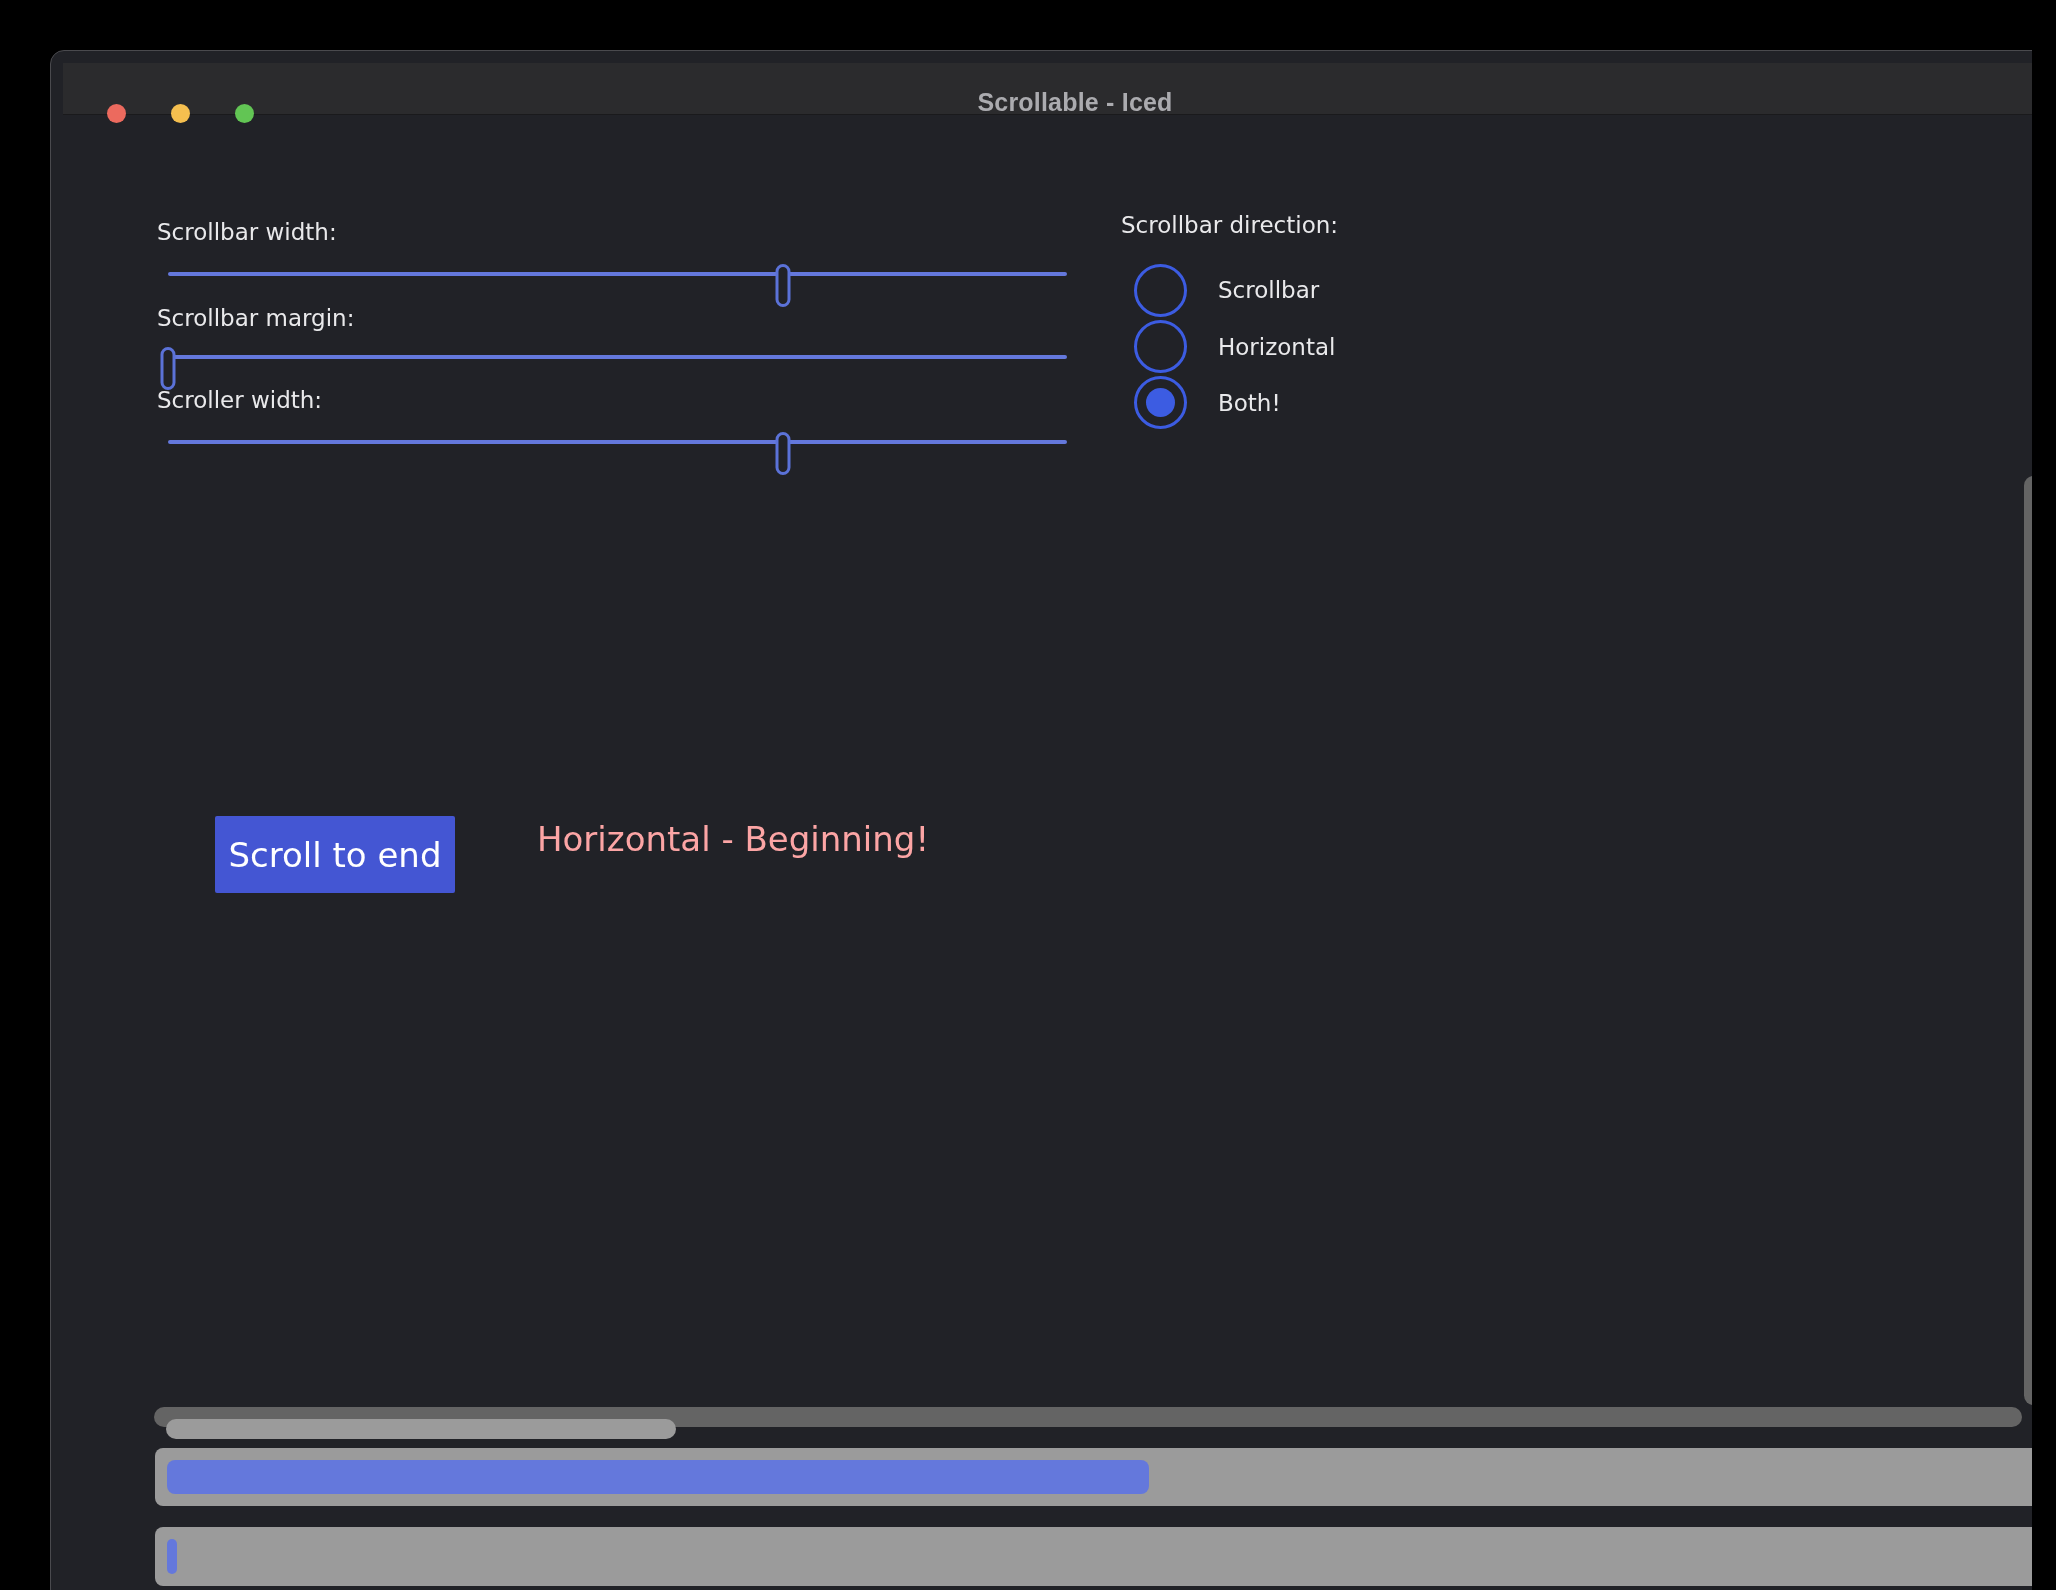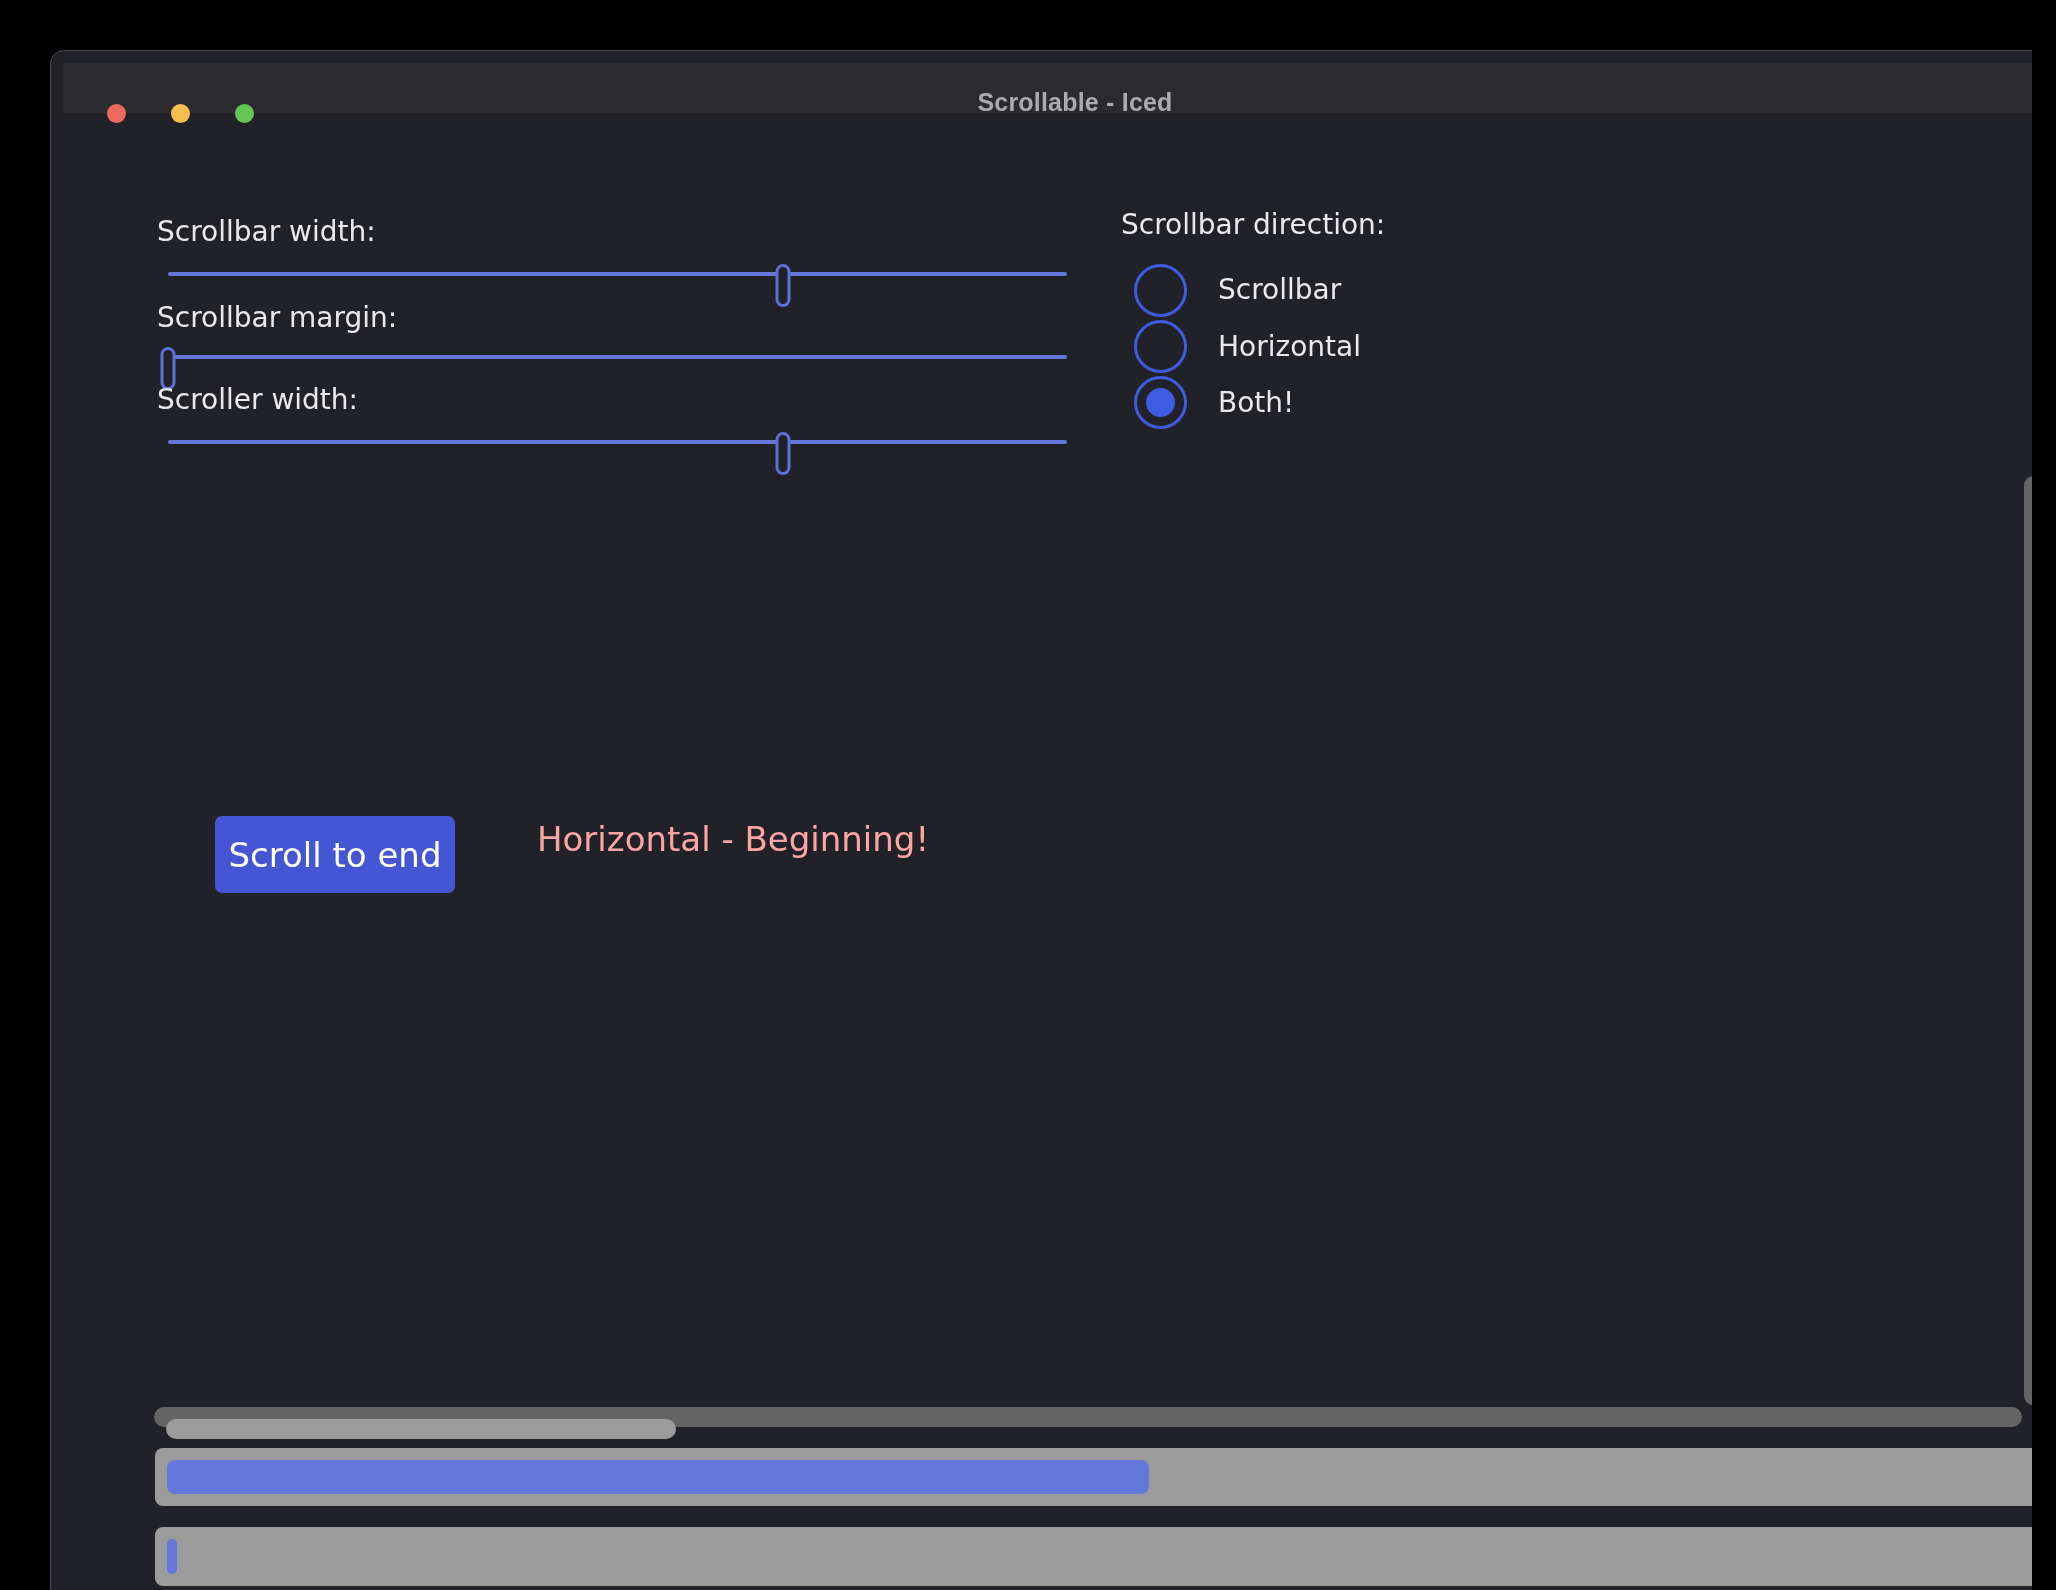--- a/index.html
+++ b/index.html
@@ -22,21 +22,21 @@
   .light { width:19px; height:19px; border-radius:50%; display:block; }
   .title {
     position:absolute; left:0; right:0; top:13px; text-align:center;
     font-family:"Liberation Sans", sans-serif;
     font-size:25px; font-weight:700; color:#ababaf; letter-spacing:.2px;
   }
   .content { position:absolute; left:0; top:53px; right:0; bottom:0; }
 
   
   .lbl {
-    position:absolute; color:#e9e9eb; font-size:28px; line-height:42px;
+    position:absolute; color:#e9e9eb; font-size:23px; line-height:42px;
     white-space:nowrap;
   }
 
   
   .slider {
     position:absolute; left:81px; width:923px; height:43px;
   }
   .slider .rail {
     position:absolute; left:0; right:0; top:50%; margin-top:-2px; height:4px;
     background:#6478dc; border-radius:2px;
@@ -55,21 +55,21 @@
   }
   .radio-circle .dot {
     display:none; position:absolute; left:50%; top:50%; width:29px; height:29px;
     margin:-14.5px 0 0 -14.5px; border-radius:50%; background:#3c5ce2;
   }
   .radio-circle.selected .dot { display:block; }
 
   
   .btn {
     position:absolute; left:140px; top:688px; width:240px; height:77px;
-    background:#4456d3; border:none; border-radius:7px;
+    background:#4456d3; border:none; border-radius:2px;
     color:#ffffff; font-family:"DejaVu Sans", sans-serif; font-size:34px;
     cursor:pointer;
   }
   .status {
     position:absolute; left:462px; top:690px; color:#fca5a5; font-size:34px;
     line-height:42px; white-space:nowrap;
   }
 
   
   .vscroll {

